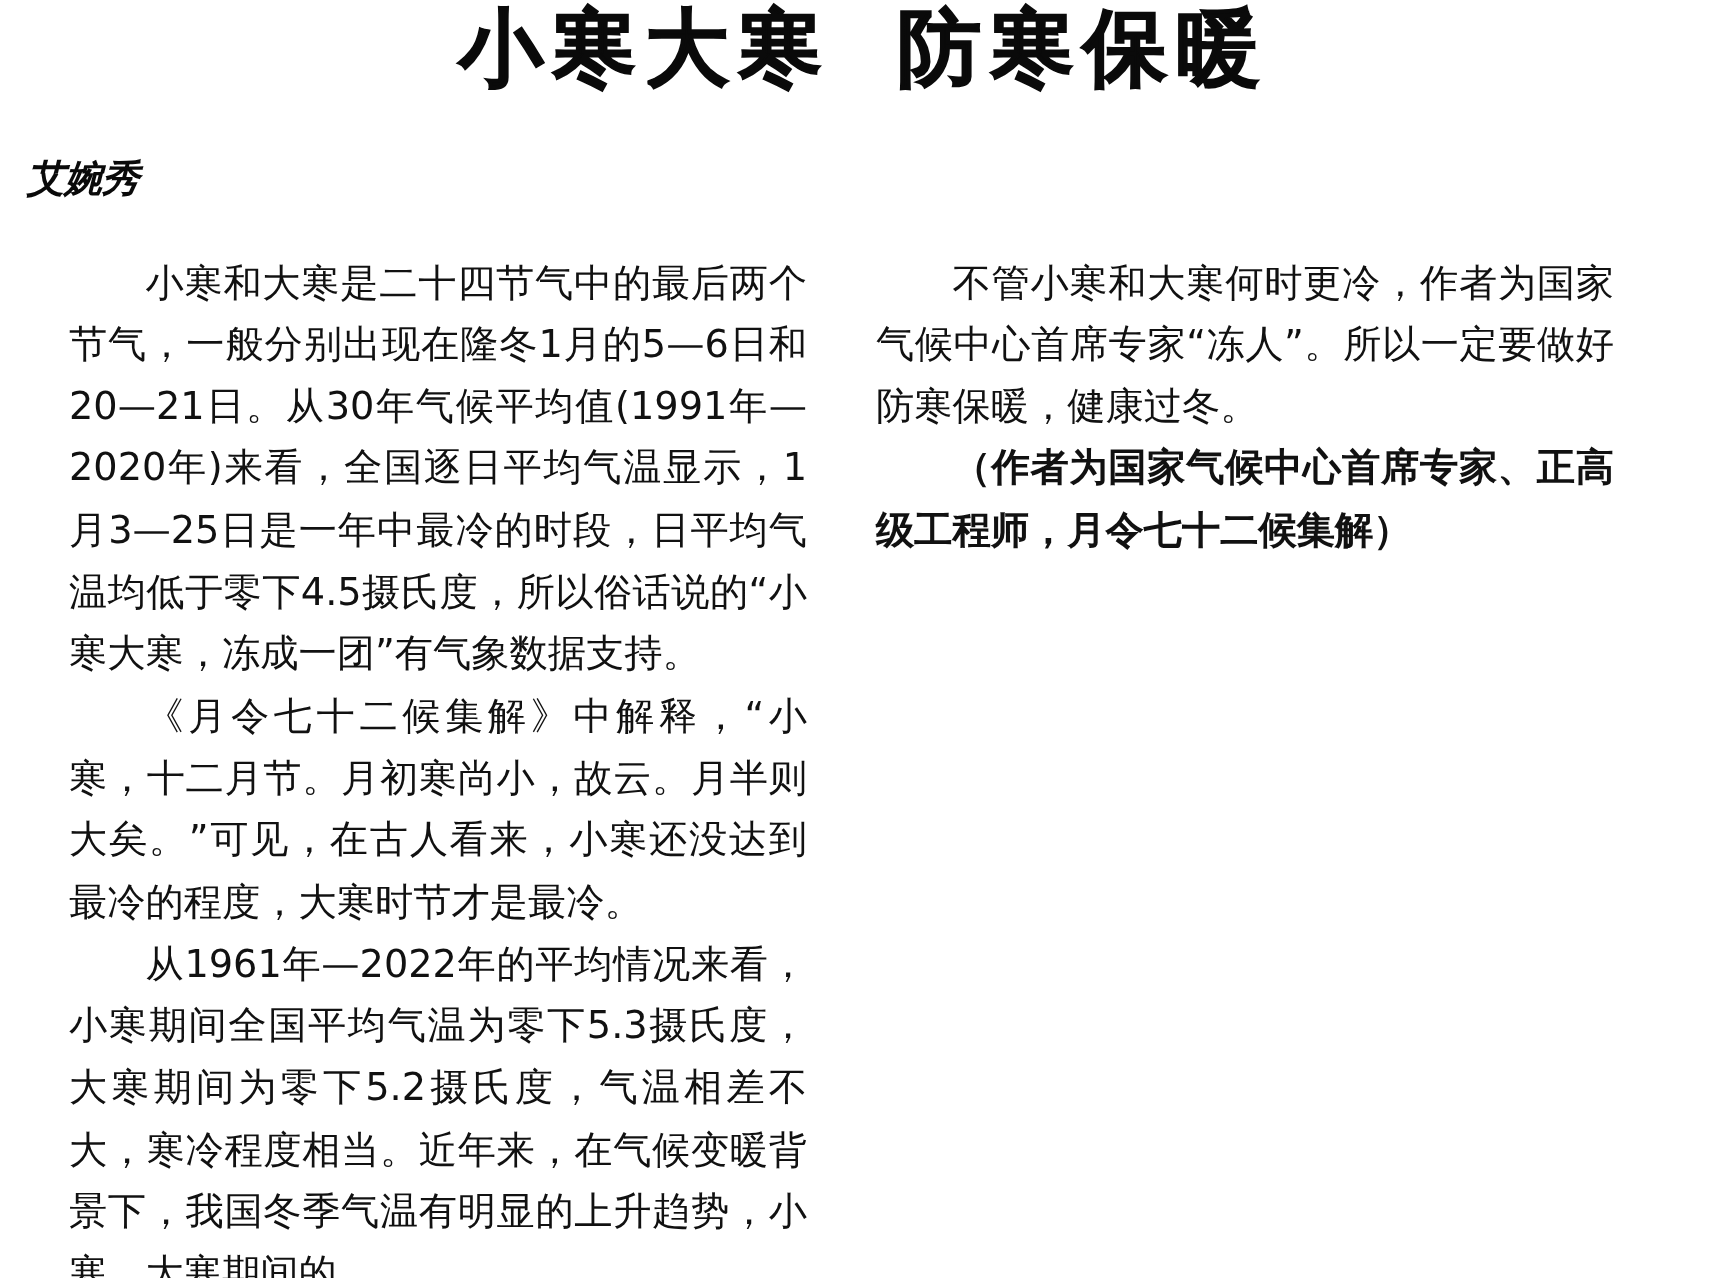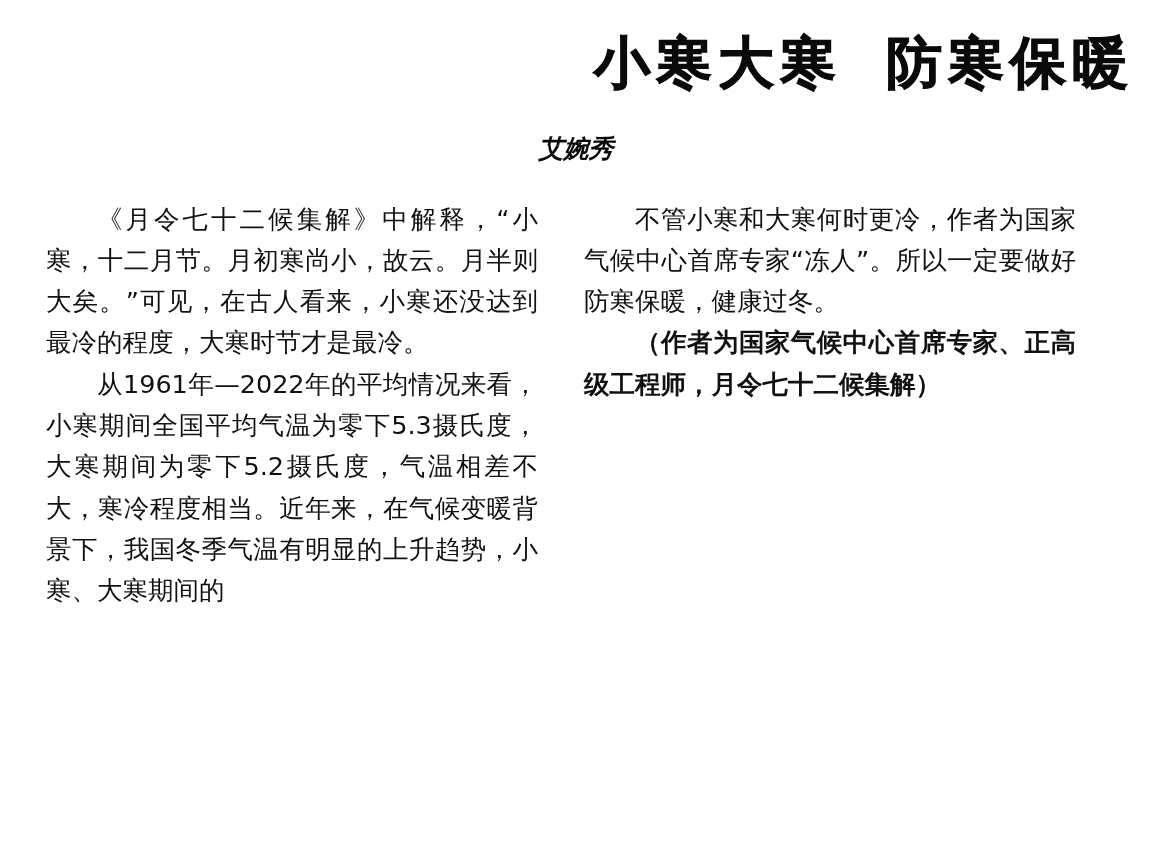--- a/index.html
+++ b/index.html
@@ -15,36 +15,36 @@
     overflow: hidden;
   }
   .page {
     position: relative;
     width: 1152px;
     height: 852px;
     box-sizing: border-box;
     padding: 0 18px;
   }
   .headline {
-    text-align: right;
+    text-align: center;
     font-size: 56px;
     font-weight: 700;
     letter-spacing: 6px;
     line-height: 1.1;
-    margin-top: 32px;
+    margin-top: 2px;
     color: #0a0a0a;
     font-family: "DejaVu Sans", "Liberation Sans", sans-serif;
     -webkit-text-stroke: 1px #0a0a0a;
   }
   .headline .gap {
     display: inline-block;
     width: 44px;
   }
   .byline {
-    text-align: center;
+    text-align: left;
     font-size: 25px;
     font-weight: 700;
     font-style: italic;
     margin-top: 38px;
     font-family: "DejaVu Serif", "Liberation Serif", serif;
     color: #0a0a0a;
   }
   .columns {
     display: flex;
     gap: 46px;
@@ -80,20 +80,21 @@
 
   <div class="headline">
     <span>小寒大寒</span><span class="gap"></span><span>防寒保暖</span>
   </div>
 
   <div class="byline">艾婉秀</div>
 
   <div class="columns">
 
     <div class="col">
+      <p class="para indent">小寒和大寒是二十四节气中的最后两个节气，一般分别出现在隆冬1月的5—6日和20—21日。从30年气候平均值(1991年—2020年)来看，全国逐日平均气温显示，1月3—25日是一年中最冷的时段，日平均气温均低于零下4.5摄氏度，所以俗话说的“小寒大寒，冻成一团”有气象数据支持。</p>
       <p class="para indent">《月令七十二候集解》中解释，“小寒，十二月节。月初寒尚小，故云。月半则大矣。”可见，在古人看来，小寒还没达到最冷的程度，大寒时节才是最冷。</p>
       <p class="para indent">从1961年—2022年的平均情况来看，小寒期间全国平均气温为零下5.3摄氏度，大寒期间为零下5.2摄氏度，气温相差不大，寒冷程度相当。近年来，在气候变暖背景下，我国冬季气温有明显的上升趋势，小寒、大寒期间的</p>
     </div>
 
     <div class="col">
       <p class="para indent">不管小寒和大寒何时更冷，作者为国家气候中心首席专家“冻人”。所以一定要做好防寒保暖，健康过冬。</p>
       <p class="para credit">（作者为国家气候中心首席专家、正高级工程师，月令七十二候集解）</p>
     </div>
 
   </div>

